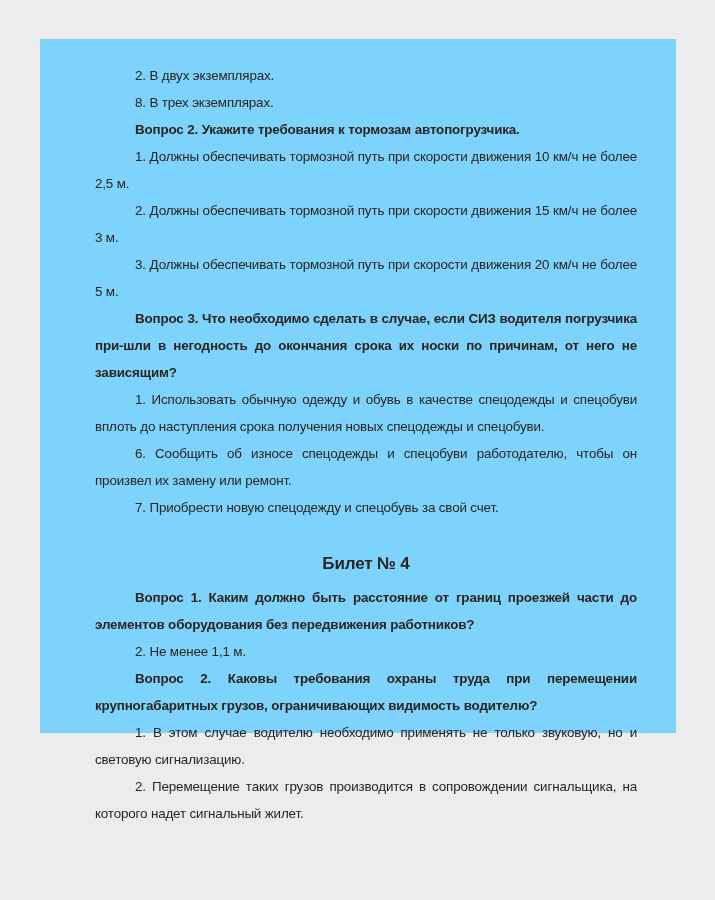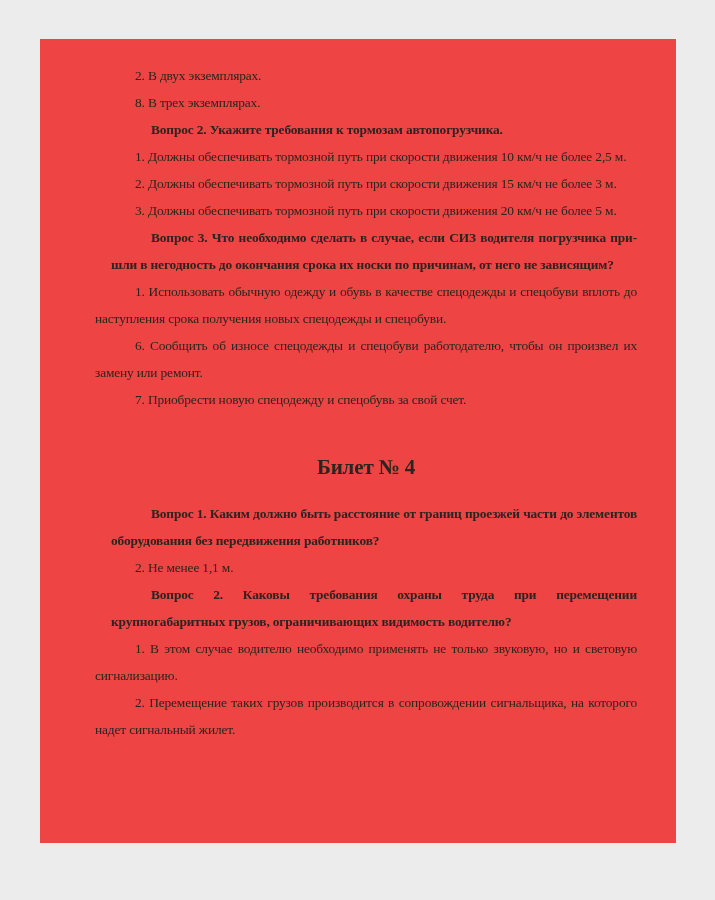--- a/index.html
+++ b/index.html
@@ -10,44 +10,43 @@
       position: relative;
       overflow: hidden;
       font-family: "Liberation Sans", "DejaVu Sans", sans-serif;
       color: #2b241f;
     }
     .page {
       position: absolute;
       left: 40px;
       top: 39px;
       width: 636px;
-      height: 804px;
-      background: #ef4444;
-      font-family: Liberation Serif, serif;
+      height: 694px;
+      background: #7dd3fc;
     }
     .content {
       position: absolute;
       left: 55px;
       top: 23px;
       width: 542px;
       font-size: 13.4px;
       line-height: 27px;
       letter-spacing: -0.15px;
     }
     .p {
       margin: 0;
       text-indent: 40px;
       text-align: justify;
       text-align-last: left;
     }
-    .p.bold { font-weight: bold; margin-left: 16px; }
+    .p.bold { font-weight: bold; }
     .ticket-title {
-      margin: 16px;
+      margin: 4px;
       text-align: center;
-      font-size: 21px;
+      font-size: 17px;
       line-height: 27px;
       padding-top: 25px;
       padding-bottom: 3px;
     }
   </style>
 </head>
 <body>
 
 <div class="page">
   <div class="content">

